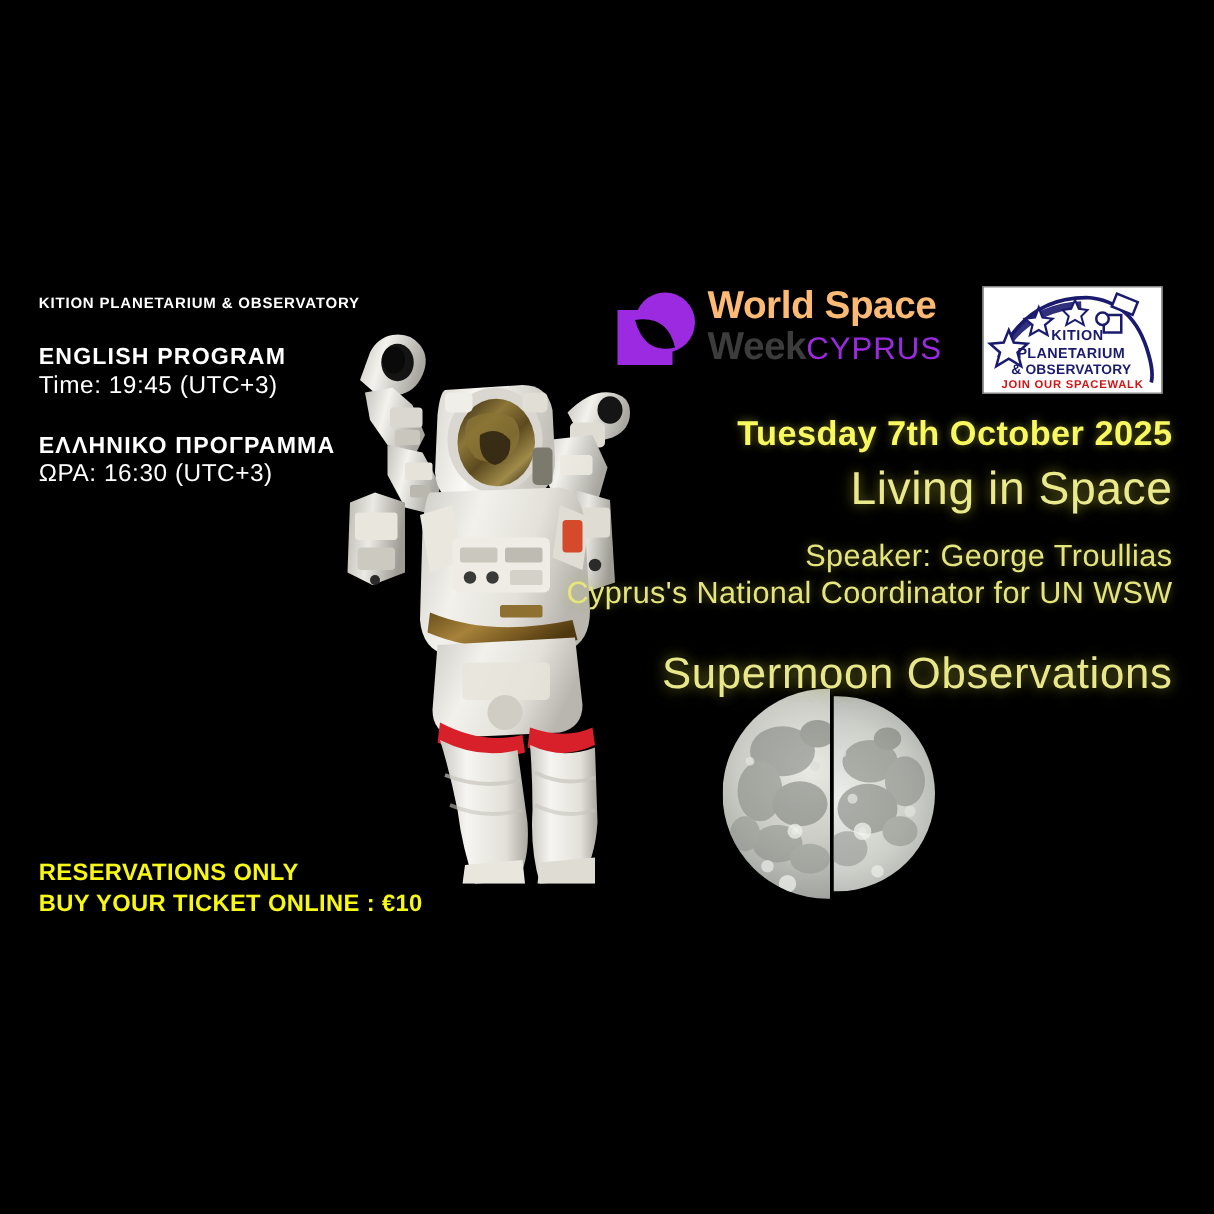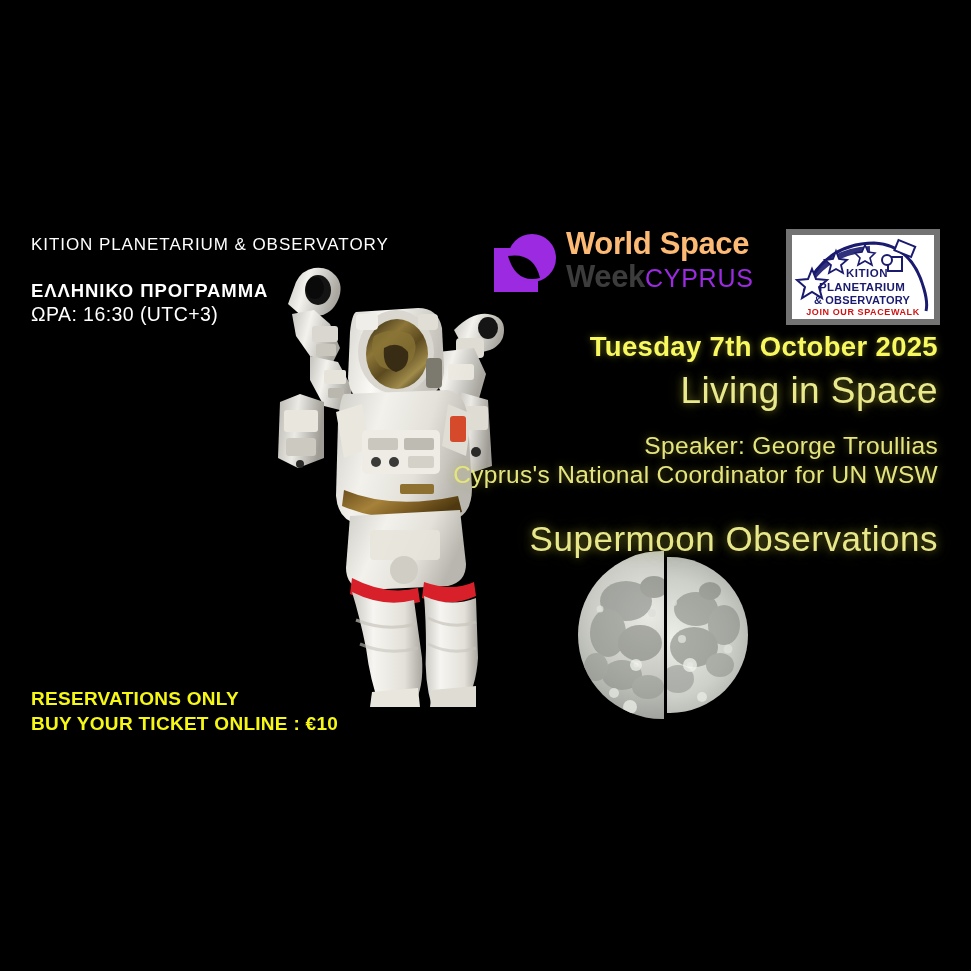--- a/index.html
+++ b/index.html
@@ -22,22 +22,22 @@
   
   #left-info {
     position: absolute;
     left: 31px;
     top: 236px;
     width: 400px;
     z-index: 30;
   }
   .org-title {
     color: #ffffff;
-    font-size: 17px;
-    font-weight: 400;
+    font-size: 12px;
+    font-weight: 700;
     letter-spacing: 0.055em;
     line-height: 1.1;
     white-space: nowrap;
     text-transform: uppercase;
     font-stretch: condensed;
   }
   .sched-block {
     margin-top: 25px;
   }
   .sched-lang {
@@ -138,21 +138,21 @@
   }
 
   
   #kition-badge {
     position: absolute;
     left: 786px;
     top: 229px;
     width: 142px;
     height: 84px;
     background: #ffffff;
-    border: 6px solid #737373;
+    border: 1px solid #737373;
     z-index: 30;
     overflow: hidden;
   }
   #kition-badge svg { display: block; width: 100%; height: 100%; }
 
   
   #event-text {
     position: absolute;
     right: 33px;
     top: 332px;
@@ -348,20 +348,24 @@
       <path d="M180 438 L224 434 L224 455 L178 455 Z" fill="#dedcd3"></path>
     </svg>
   </div>
 
   <div id="left-info">
     <div class="org-title">KITION PLANETARIUM &amp; OBSERVATORY</div>
 
     <div class="sched-block">
     </div>
 
+    <div class="sched-block">
+      <div class="sched-lang">ENGLISH PROGRAM</div>
+      <div class="sched-time">Time: 19:45 (UTC+3)</div>
+    </div>
 
     <div class="sched-block">
       <div class="sched-lang">ΕΛΛΗΝΙΚΟ ΠΡΟΓΡΑΜΜΑ</div>
       <div class="sched-time">ΩΡΑ: 16:30 (UTC+3)</div>
     </div>
   </div>
 
   <div id="reservations">
     <div class="res-line">RESERVATIONS ONLY</div>
     <div class="res-line">BUY YOUR TICKET ONLINE : €10</div>

